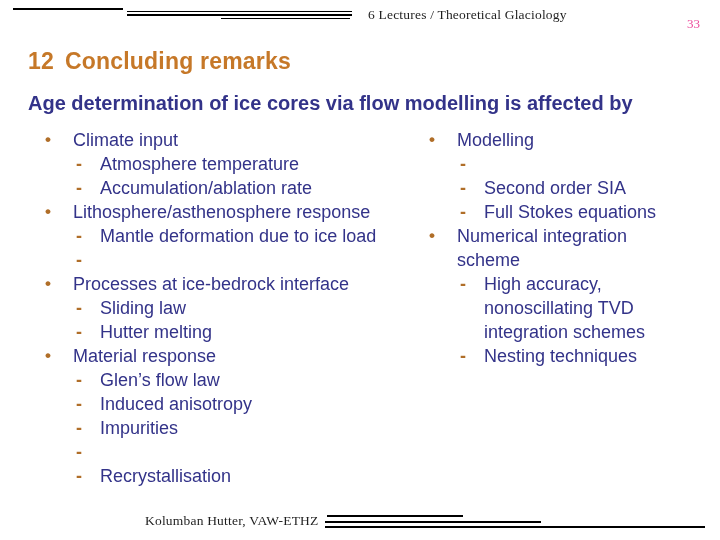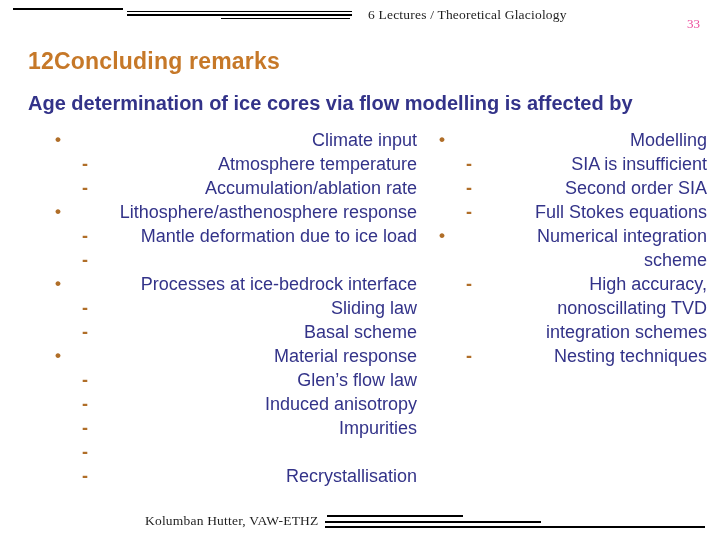--- a/index.html
+++ b/index.html
@@ -4,21 +4,21 @@
 <style>
   * { margin: 0; padding: 0; box-sizing: border-box; }
   html, body { background: #ffffff; }
   body {
     width: 720px; height: 540px;
     font-family: "Liberation Sans", sans-serif;
     overflow: hidden;
   }
   .slide {
     position: relative; width: 720px; height: 540px;
-    background: #ffffff; overflow: hidden; text-align: right;
+    background: #ffffff; overflow: hidden;
   }
   .line { position: absolute; height: 1.6px; background: var(--line-black, #000); }
   .hline1 { left: 13px;  top: 8px;    width: 110px; }
   .hline2 { left: 127px; top: 10.5px; width: 225px; }
   .hline3 { left: 127px; top: 14px;   width: 225px; }
   .hline4 { left: 221px; top: 17.5px; width: 129px; }
   .fline1 { left: 327px; top: 515px;  width: 136px; }
   .fline2 { left: 325px; top: 521px;  width: 216px; }
   .fline3 { left: 325px; top: 526px;  width: 380px; }
 
@@ -33,21 +33,21 @@
     font-family: "Liberation Serif", serif;
     font-size: 13px; color: #ec4899;
   }
 
   .title {
     position: absolute; left: 28px; top: 48px;
     font-size: 23px; font-weight: bold;
     color: var(--accent-orange, #C67828);
     letter-spacing: 0.2px;
   }
-  .title .sec-num { }
+  .title .sec-num { margin-right: 11px; }
 
   .subtitle {
     position: absolute; left: 28px; top: 92px;
     font-size: 20px; font-weight: bold;
     color: var(--body-blue, #333389);
   }
 
   .col {
     position: absolute; top: 128px;
     font-size: 18px; line-height: 24px;
@@ -129,21 +129,21 @@
         <span class="text">Processes at ice-bedrock interface</span>
       </div>
 
       <div class="item dash">
         <span class="marker">-</span>
         <span class="text">Sliding law</span>
       </div>
 
       <div class="item dash">
         <span class="marker">-</span>
-        <span class="text">Basal scheme</span>
+        <span class="text">Hutter melting</span>
       </div>
 
       <div class="item bullet">
         <span class="marker">•</span>
         <span class="text">Material response</span>
       </div>
 
       <div class="item dash">
         <span class="marker">-</span>
         <span class="text">Glen’s flow law</span>
@@ -171,21 +171,20 @@
 
   <div class="col col-right">
 
       <div class="item bullet">
         <span class="marker">•</span>
         <span class="text">Modelling</span>
       </div>
 
       <div class="item dash">
         <span class="marker">-</span>
-        <span class="text">SIA is insufficient</span>
       </div>
 
       <div class="item dash">
         <span class="marker">-</span>
         <span class="text">Second order SIA</span>
       </div>
 
       <div class="item dash">
         <span class="marker">-</span>
         <span class="text">Full Stokes equations</span>

